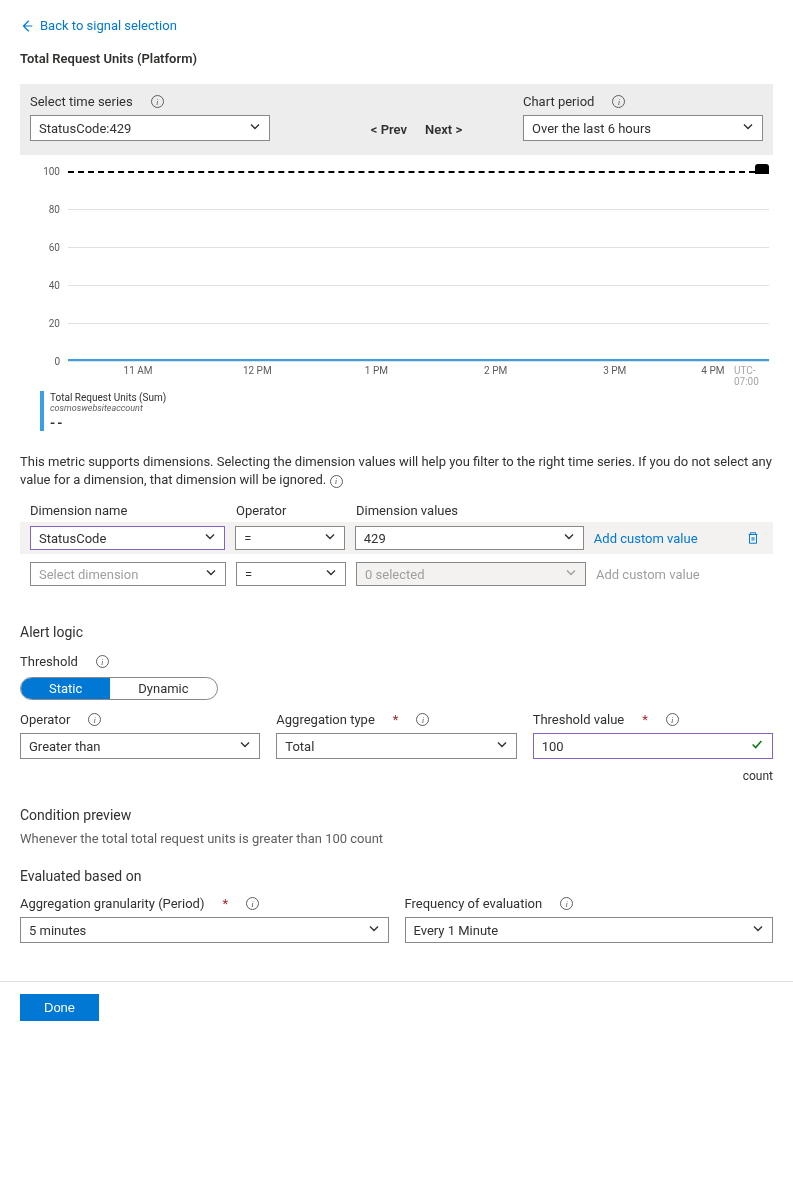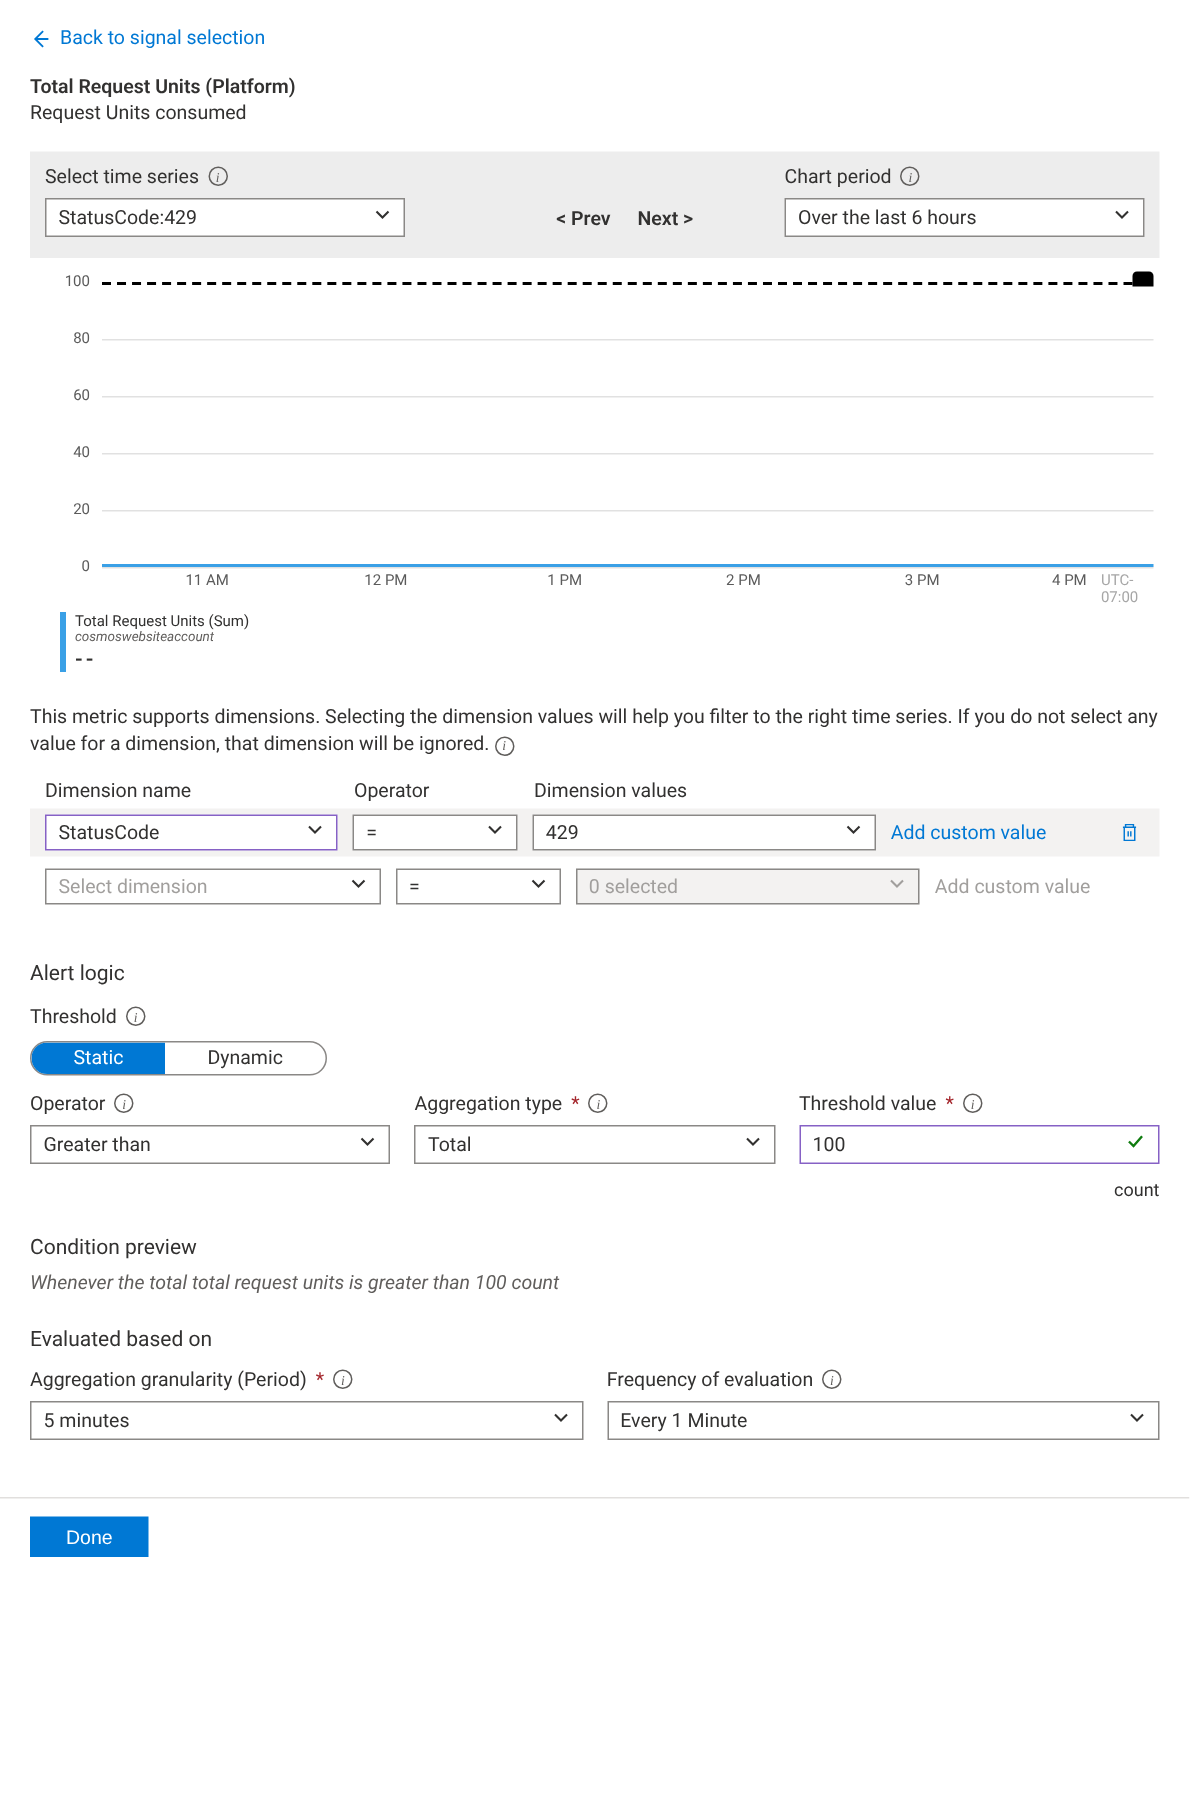--- a/index.html
+++ b/index.html
@@ -14,21 +14,21 @@
   .title-row { display: flex; justify-content: space-between; align-items: center; margin-bottom: 24px; }
   h1 { font-size: 20px; font-weight: 600; }
   .close-x { font-size: 18px; cursor: pointer; color: #323130; padding: 4px; }
   .subtitle { font-size: 13px; color: #323130; margin-bottom: 18px; }
   .back-link { color: #0078d4; font-size: 13px; display: inline-flex; align-items: center; gap: 6px; cursor: pointer; margin-bottom: 18px; }
   .back-link svg { width: 14px; height: 14px; }
   .signal-name { font-weight: 600; font-size: 13px; }
   .signal-desc { font-size: 13px; color: #323130; margin-top: 2px; }
   .gray-band { background: #ededed; padding: 10px 10px 14px 10px; margin-top: 18px; display: flex; align-items: flex-end; gap: 20px; }
   .field { display: flex; flex-direction: column; gap: 6px; }
-  .label-row { display: flex; align-items: flex-start; gap: 6px; font-size: 13px; color: #323130; }
+  .label-row { display: flex; align-items: center; gap: 18px; font-size: 13px; color: #323130; }
   .info-icon { display: inline-flex; width: 13px; height: 13px; border: 1px solid #605e5c; border-radius: 50%; align-items: center; justify-content: center; font-size: 9px; color: #605e5c; font-style: italic; font-family: serif; }
   .select-box {
     background: #fff; border: 1px solid #8a8886; height: 26px;
     padding: 0 28px 0 8px; font-size: 13px; display: flex; align-items: center;
     position: relative; cursor: pointer;
   }
   .select-box.compact { height: 24px; }
   .select-box.purple { border-color: #8661c5; }
   .select-chevron { position: absolute; right: 8px; top: 50%; transform: translateY(-50%); }
   .select-chevron svg { width: 12px; height: 12px; }
@@ -70,42 +70,41 @@
   h3.section.small-gap { margin-top: 24px; margin-bottom: 6px; }
   .req { color: #a4262c; }
 
   .pill-toggle { display: inline-flex; border: 1px solid #8a8886; border-radius: 14px; overflow: hidden; }
   .pill-toggle div { padding: 3px 28px; font-size: 13px; cursor: pointer; }
   .pill-toggle .active { background: #0078d4; color: #fff; }
 
   .three-col { display: flex; gap: 16px; margin-top: 12px; }
   .col { flex: 1; display: flex; flex-direction: column; gap: 6px; }
   .unit-right { text-align: right; font-size: 12px; color: #323130; margin-top: 4px; }
-  .preview-italic { font-style: italic; font-size: 13px; color: #605e5c; margin-top: 8px; }
+  .preview-italic { font-size: 13px; color: #605e5c; margin-top: 8px; }
 
   .two-col { display: flex; gap: 16px; margin-top: 12px; }
 
   .footer { position: relative; margin-top: 38px; border-top: 1px solid #e1dfdd; padding: 12px 20px; }
   .done-btn { background: #0078d4; color: #fff; border: none; padding: 6px 24px; font-size: 13px; cursor: pointer; }
 </style>
 </head>
 <body>
 
 <div class="page">
 
 
   <div class="back-link">
     <svg viewBox="0 0 16 16">
         <path d="M10 2 L4 8 L10 14 M4 8 H14" stroke="#0078d4" stroke-width="1.4" fill="none"></path>
       </svg>
     <span>Back to signal selection</span>
   </div>
 
   <div class="signal-name">Total Request Units (Platform)</div>
-  <div class="signal-desc">Request Units consumed</div>
 
   <div class="gray-band">
     <div class="field" style="width:240px">
       <div class="label-row">
         <span>Select time series</span>
         <span class="info-icon">i</span>
       </div>
       <div class="select-box">
         <span>StatusCode:429</span>
         <span class="select-chevron"><svg viewBox="0 0 12 12">
@@ -203,21 +202,21 @@
       <div class="trash">
         <svg viewBox="0 0 16 16">
             <path d="M3 4 H13 M5 4 V2 H11 V4 M4 4 V14 H12 V4 M7 7 V11 M9 7 V11" stroke="#0078d4" stroke-width="1.1" fill="none"></path>
           </svg>
       </div>
     </div>
   </div>
 
   <div class="dim-row-container white">
     <div class="dim-row">
-      <div class="select-box compact" style="width:224px">
+      <div class="select-box compact" style="width:196px">
         <span class="placeholder">Select dimension</span>
         <span class="select-chevron"><svg viewBox="0 0 12 12">
               <path d="M2 4 L6 8 L10 4" stroke="#323130" stroke-width="1.4" fill="none"></path>
             </svg></span>
       </div>
       <div class="select-box compact" style="width:110px">
         <span>=</span>
         <span class="select-chevron"><svg viewBox="0 0 12 12">
               <path d="M2 4 L6 8 L10 4" stroke="#323130" stroke-width="1.4" fill="none"></path>
             </svg></span>

